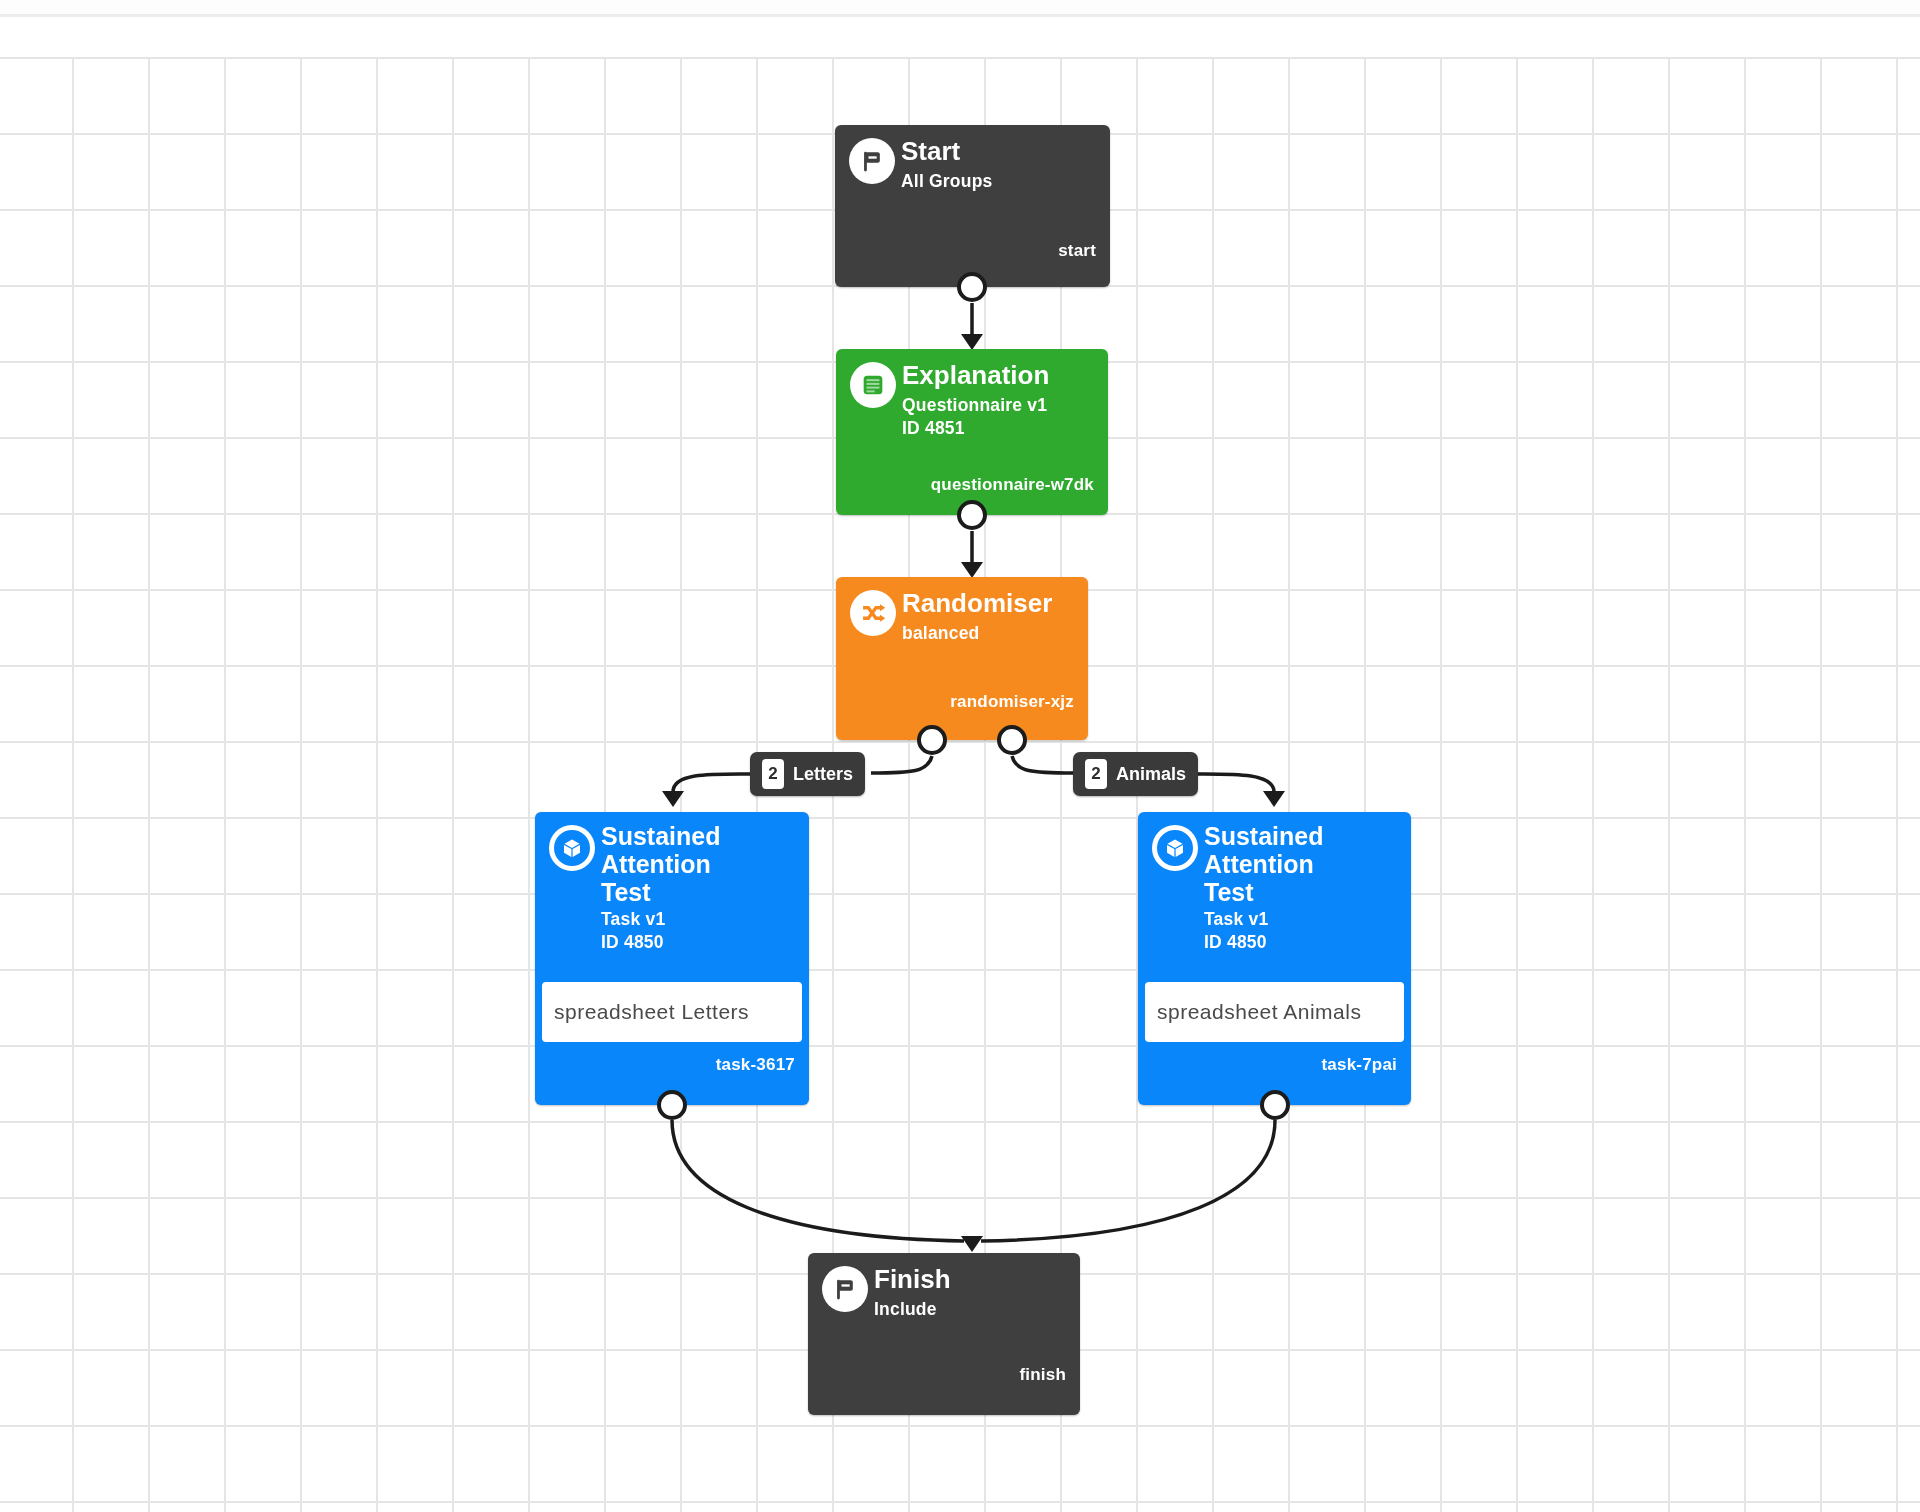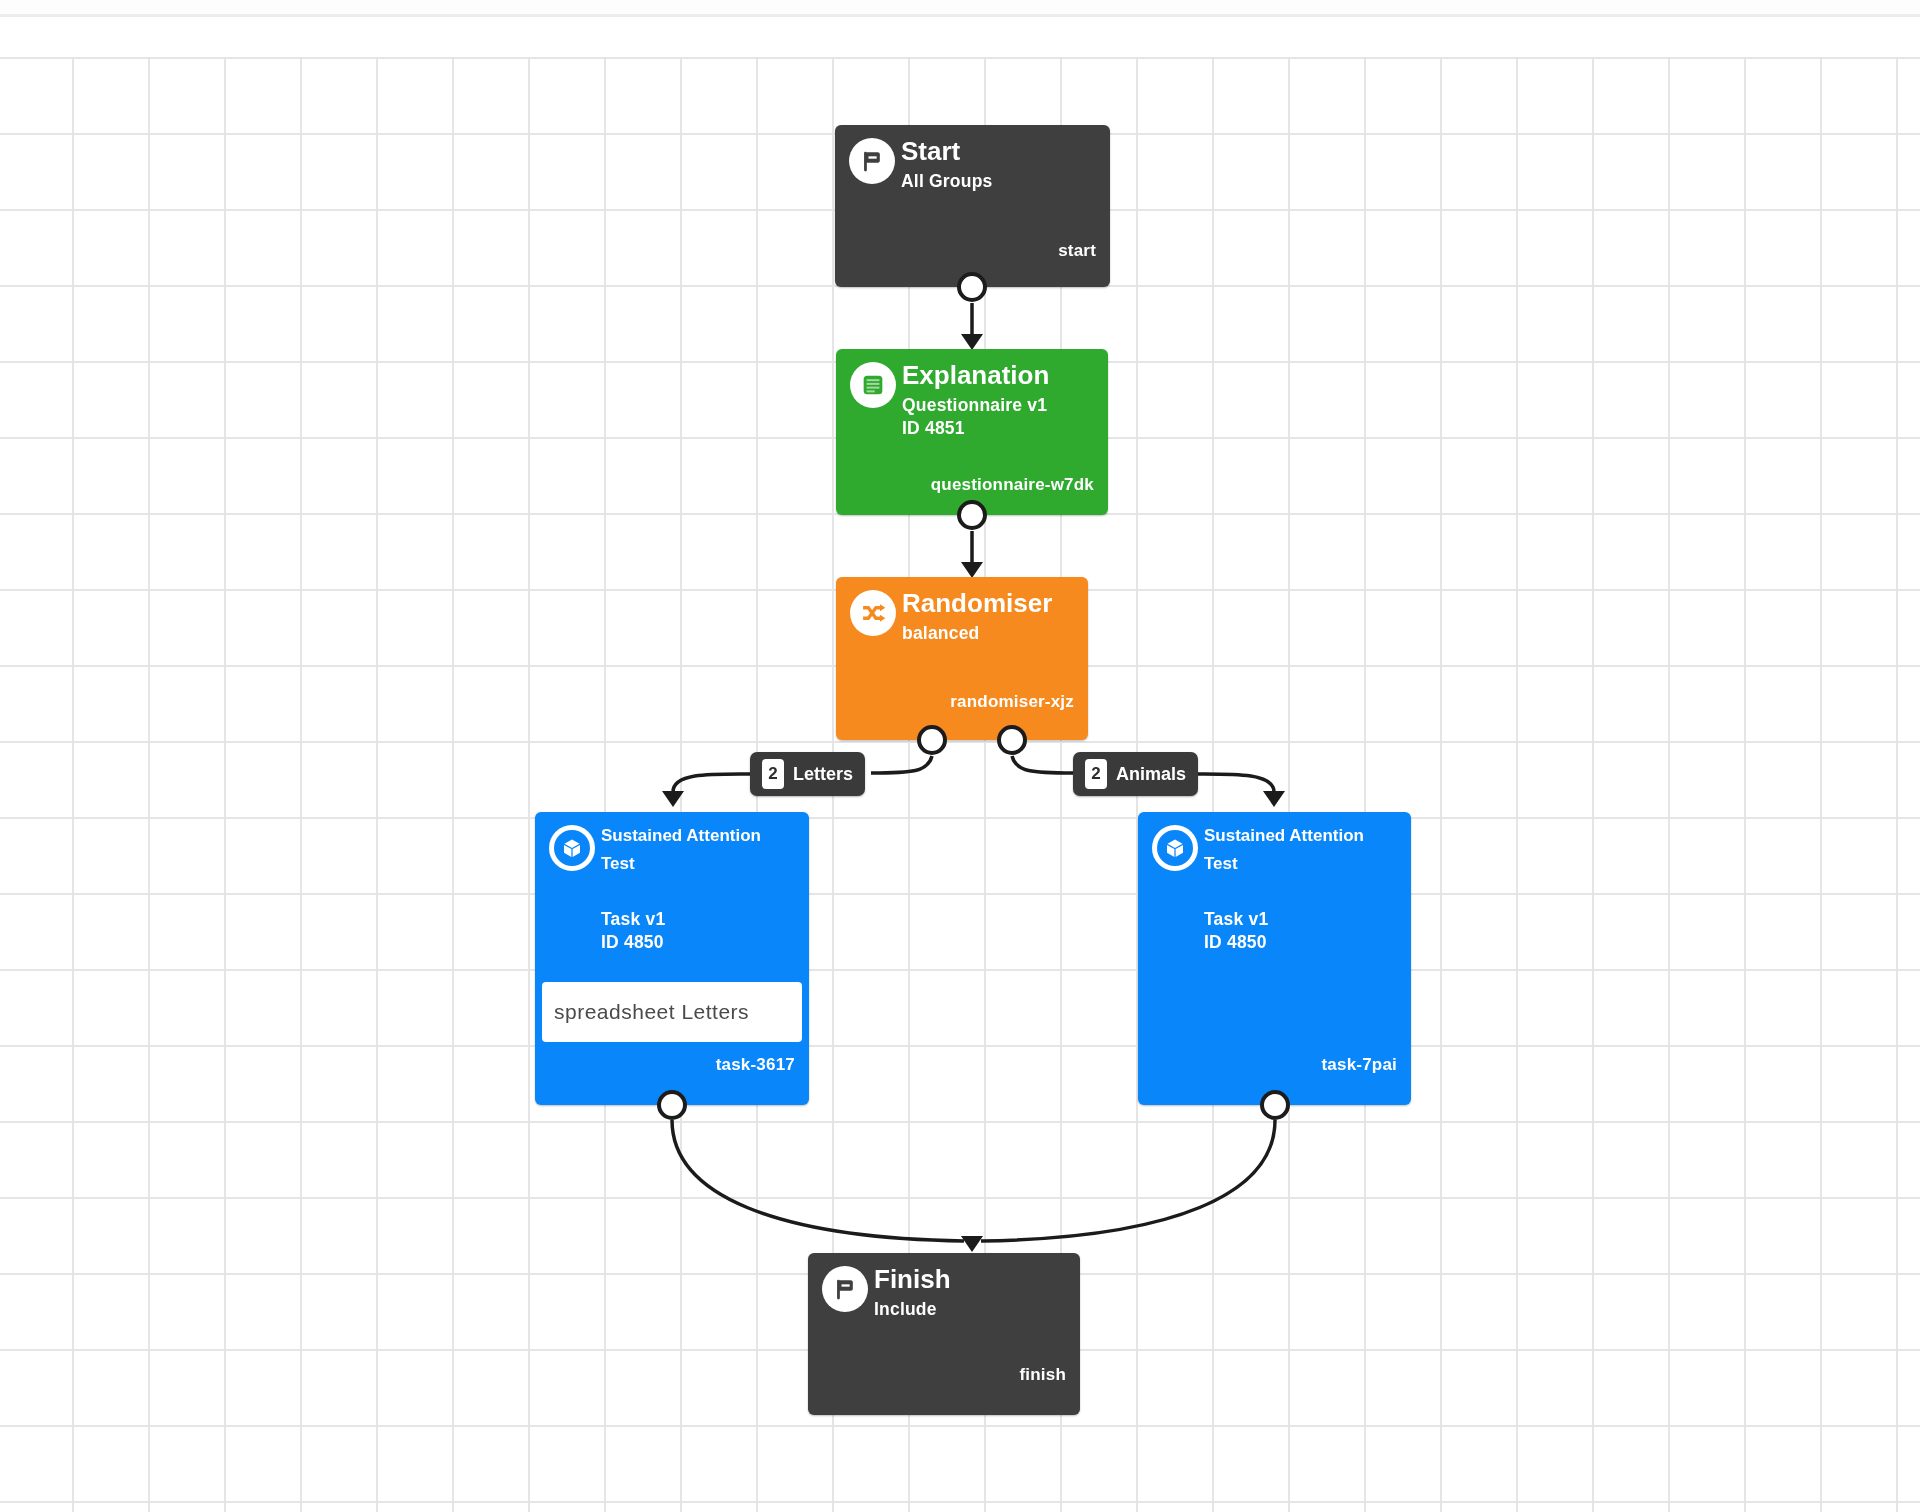--- a/index.html
+++ b/index.html
@@ -20,21 +20,21 @@
   .node{position:absolute;border-radius:6px;color:#fff;box-shadow:0 1px 2px rgba(0,0,0,.25);}
   .node.dark{background:#3f3f3f;}
   .node.green{background:#2faa2f;text-decoration:underline;}
   .node.orange{background:#f68a1e;}
   .node.blue{background:#0986fa;}
   .icon-circle{position:absolute;left:14px;top:13px;width:46px;height:46px;border-radius:50%;
                background:#fff;display:flex;align-items:center;justify-content:center;}
   .icon-ring{position:absolute;left:14px;top:13px;width:46px;height:46px;border-radius:50%;
              box-sizing:border-box;border:5px solid #fff;display:flex;align-items:center;justify-content:center;}
   .node .title{position:absolute;left:66px;top:12px;font-size:26px;font-weight:bold;line-height:28px;}
-  .node.blue .title{top:10px;font-size:17px;width:165px;}
+  .node.blue .title{top:10px;font-size:25px;width:165px;}
   .node .sub{position:absolute;left:66px;font-size:17.5px;font-weight:bold;letter-spacing:.2px;}
   .node .key{position:absolute;right:14px;font-size:17px;font-weight:bold;letter-spacing:.2px;}
   .spreadsheet-box{position:absolute;left:7px;top:170px;width:calc(100% - 14px);height:60px;
                    background:#fff;border-radius:4px;color:#4a4a4a;font-size:21px;line-height:60px;
                    padding-left:12px;box-sizing:border-box;white-space:nowrap;overflow:hidden;
                    letter-spacing:.5px;}
   .port{position:absolute;width:30px;height:30px;box-sizing:border-box;border-radius:50%;
         background:#fff;border:4px solid #1c1c1c;z-index:6;}
   .edge-label{position:absolute;height:44px;background:#3a3a3a;border-radius:7px;display:flex;
               align-items:center;padding:0 12px;gap:9px;color:#fff;font-size:18px;font-weight:bold;
@@ -129,20 +129,21 @@
     <div class="icon-ring">
       <svg width="24" height="24" viewBox="0 0 24 24">
         <polygon points="12,3.5 19.5,7.8 12,12.1 4.5,7.8" fill="#ffffff"></polygon>
         <polygon points="20,8.9 20,16.8 12.6,21 12.6,13.1" fill="#ffffff"></polygon>
         <polygon points="4,8.9 4,16.8 11.4,21 11.4,13.1" fill="#ffffff"></polygon>
       </svg>
     </div>
     <div class="title">Sustained Attention Test</div>
     <div class="sub" style="top:97px">Task v1</div>
     <div class="sub" style="top:120px">ID 4850</div>
+    <div class="spreadsheet-box">spreadsheet Animals</div>
     <div class="key" style="top:243px">task-7pai</div>
   </div>
 
   <div class="node dark" style="left:808px;top:1253px;width:272px;height:162px">
     <div class="icon-circle">
       <svg width="28" height="28" viewBox="0 0 24 24">
         <rect x="5.2" y="4" width="2.4" height="17" rx="1.2" fill="#3f3f3f"></rect>
         <rect x="6.2" y="4.5" width="12.5" height="9" rx="1.8" fill="#3f3f3f"></rect>
         <rect x="9" y="8" width="7" height="2" fill="#ffffff"></rect>
       </svg>

